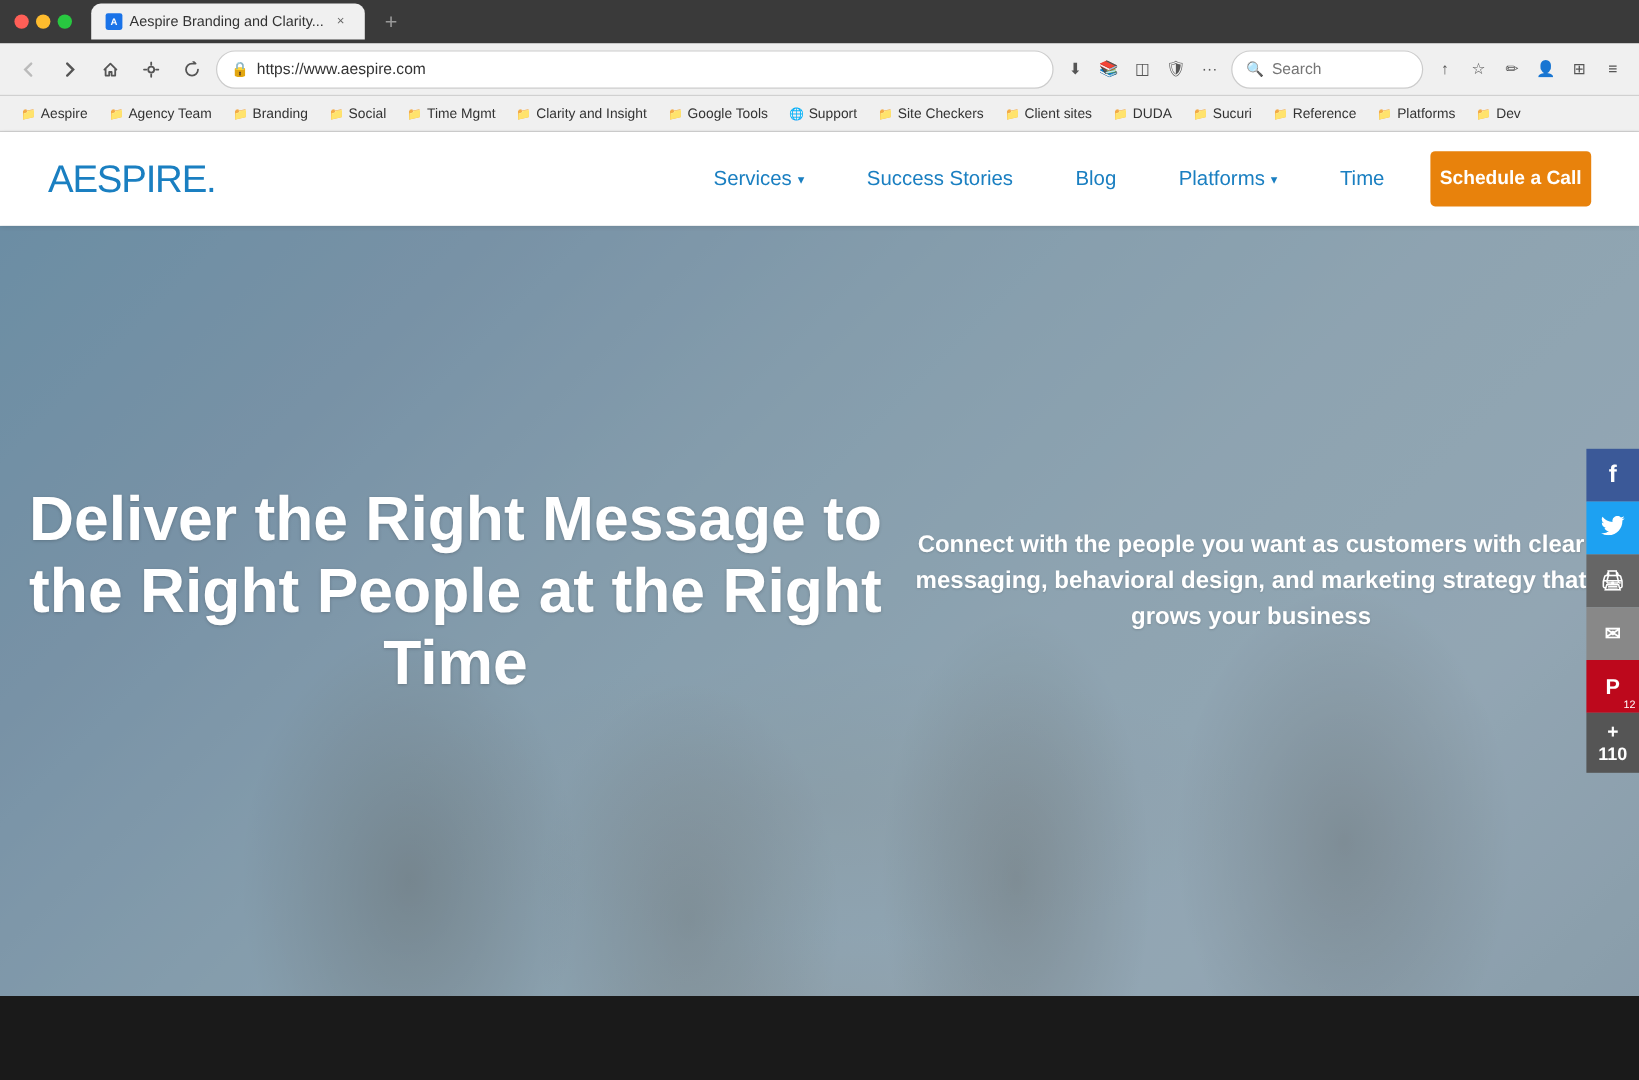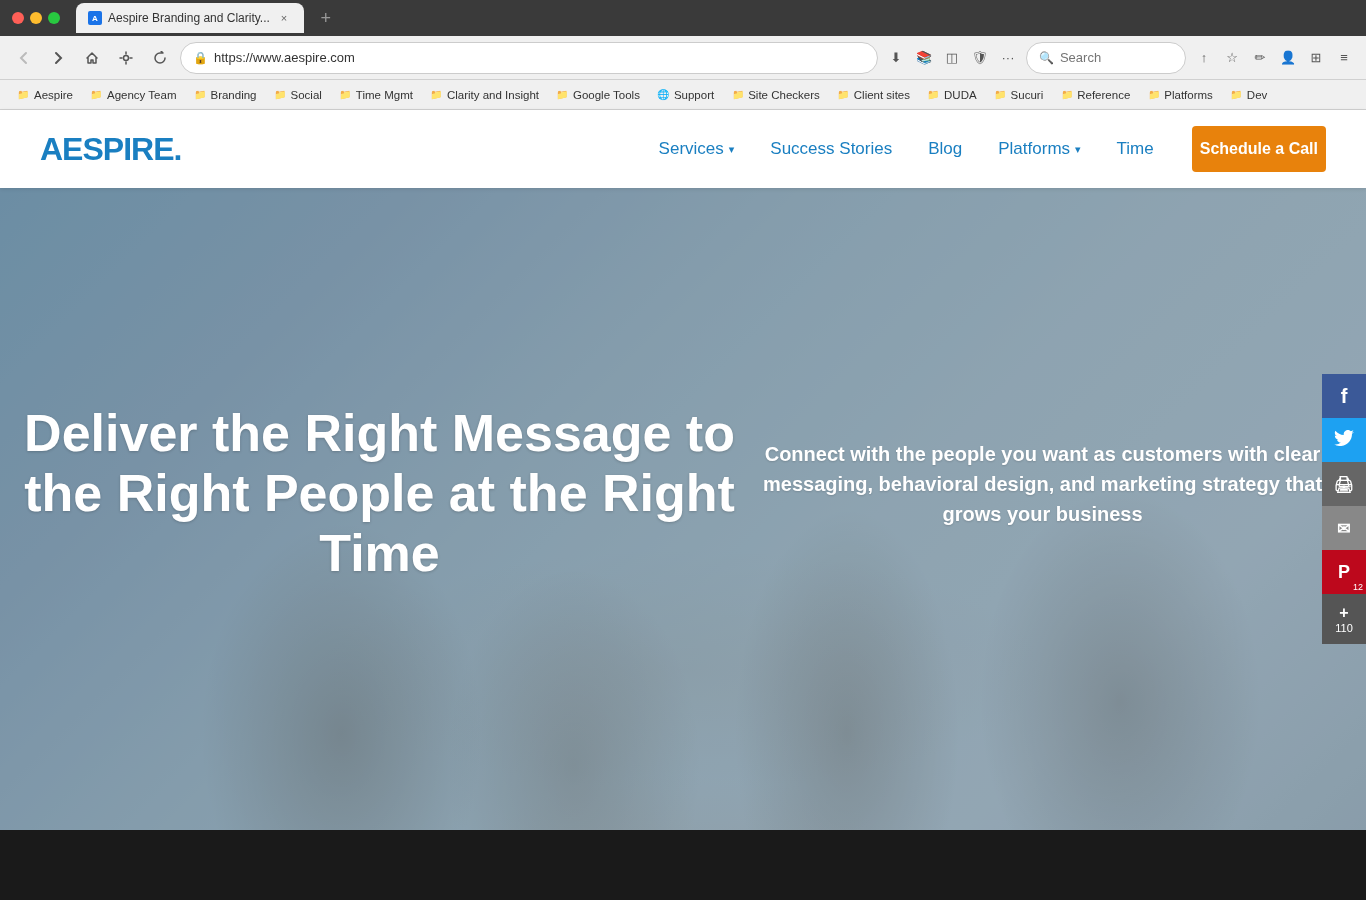--- a/index.html
+++ b/index.html
@@ -196,29 +196,29 @@
       height: 78px;
       display: flex;
       align-items: center;
       padding: 0 40px;
       box-shadow: 0 1px 4px rgba(0,0,0,0.1);
       position: relative;
       z-index: 10;
     }
     .site-logo {
       font-size: 32px;
-      font-weight: 700;
+      font-weight: 400;
       color: #1a7fc1;
       letter-spacing: -1px;
       margin-right: auto;
     }
     .nav-links {
       display: flex;
       align-items: center;
-      gap: 0;
+      gap: 16px;
     }
     .nav-link {
       font-size: 17px;
       color: #1a7fc1;
       text-decoration: none;
       padding: 0 18px;
       display: flex;
       align-items: center;
       gap: 5px;
       cursor: pointer;
@@ -539,18 +539,18 @@
       </div>
       <div class="social-btn social-btn-em">
         <span style="font-size:16px;">✉</span>
       </div>
       <div class="social-btn social-btn-pi" style="position:relative;">
         <span style="font-weight:700;font-size:18px;">P</span>
         <span style="position:absolute;bottom:2px;right:3px;font-size:9px;font-weight:400;">12</span>
       </div>
       <div class="social-btn social-btn-count" style="position:relative;flex-direction:column;gap:0;height:50px;">
         <span style="font-size:16px;font-weight:700;">+</span>
-        <span style="font-size:11px;font-weight:400;text-align:center;">110</span>
+        <span style="font-size:15px;font-weight:700;text-align:center;">110</span>
       </div>
     </div>
   </section>
 
 </div>
 
 </body></html>

